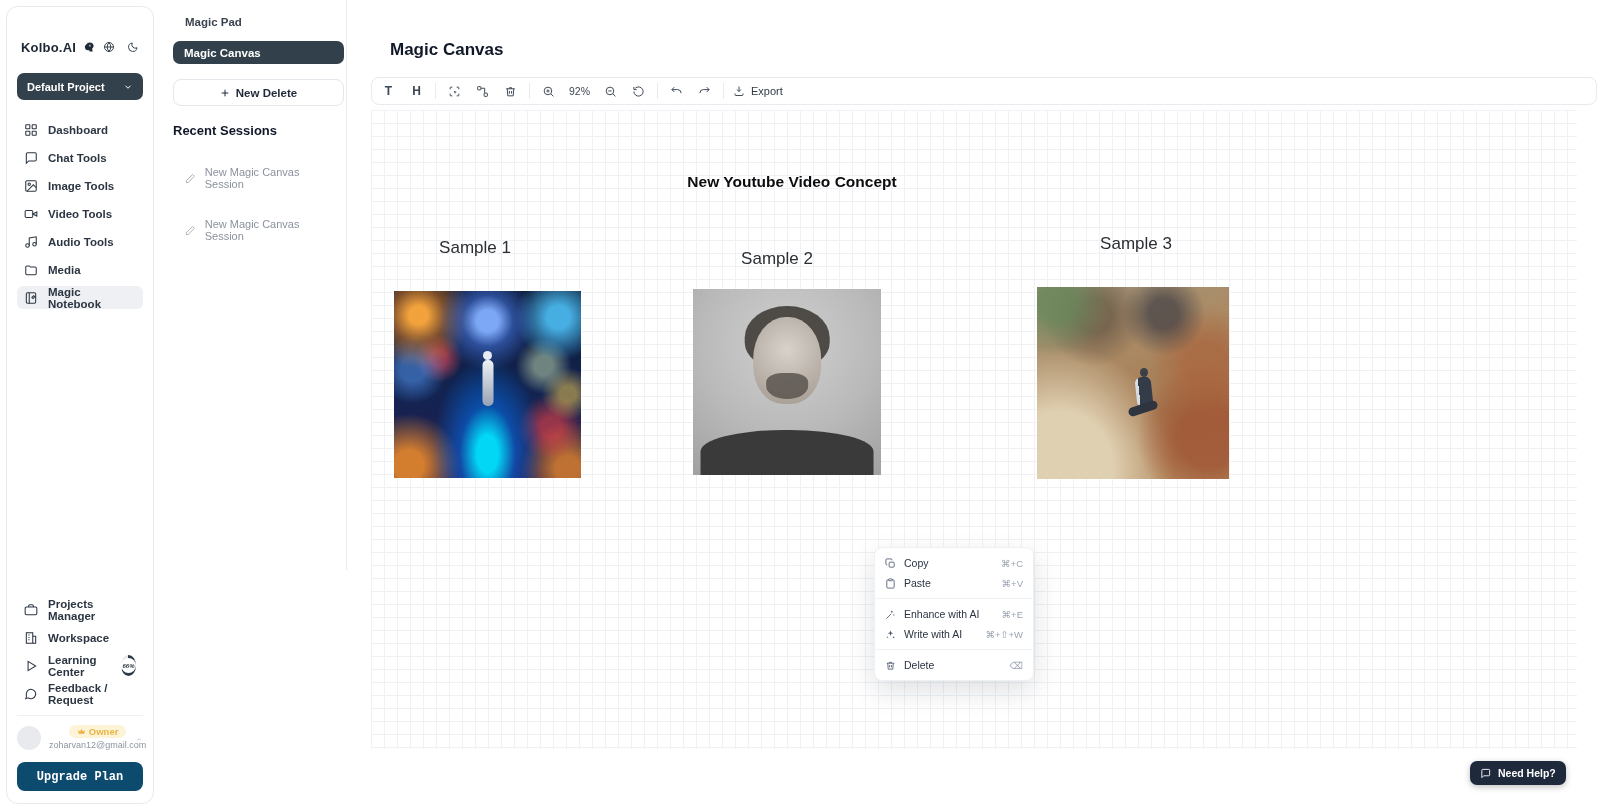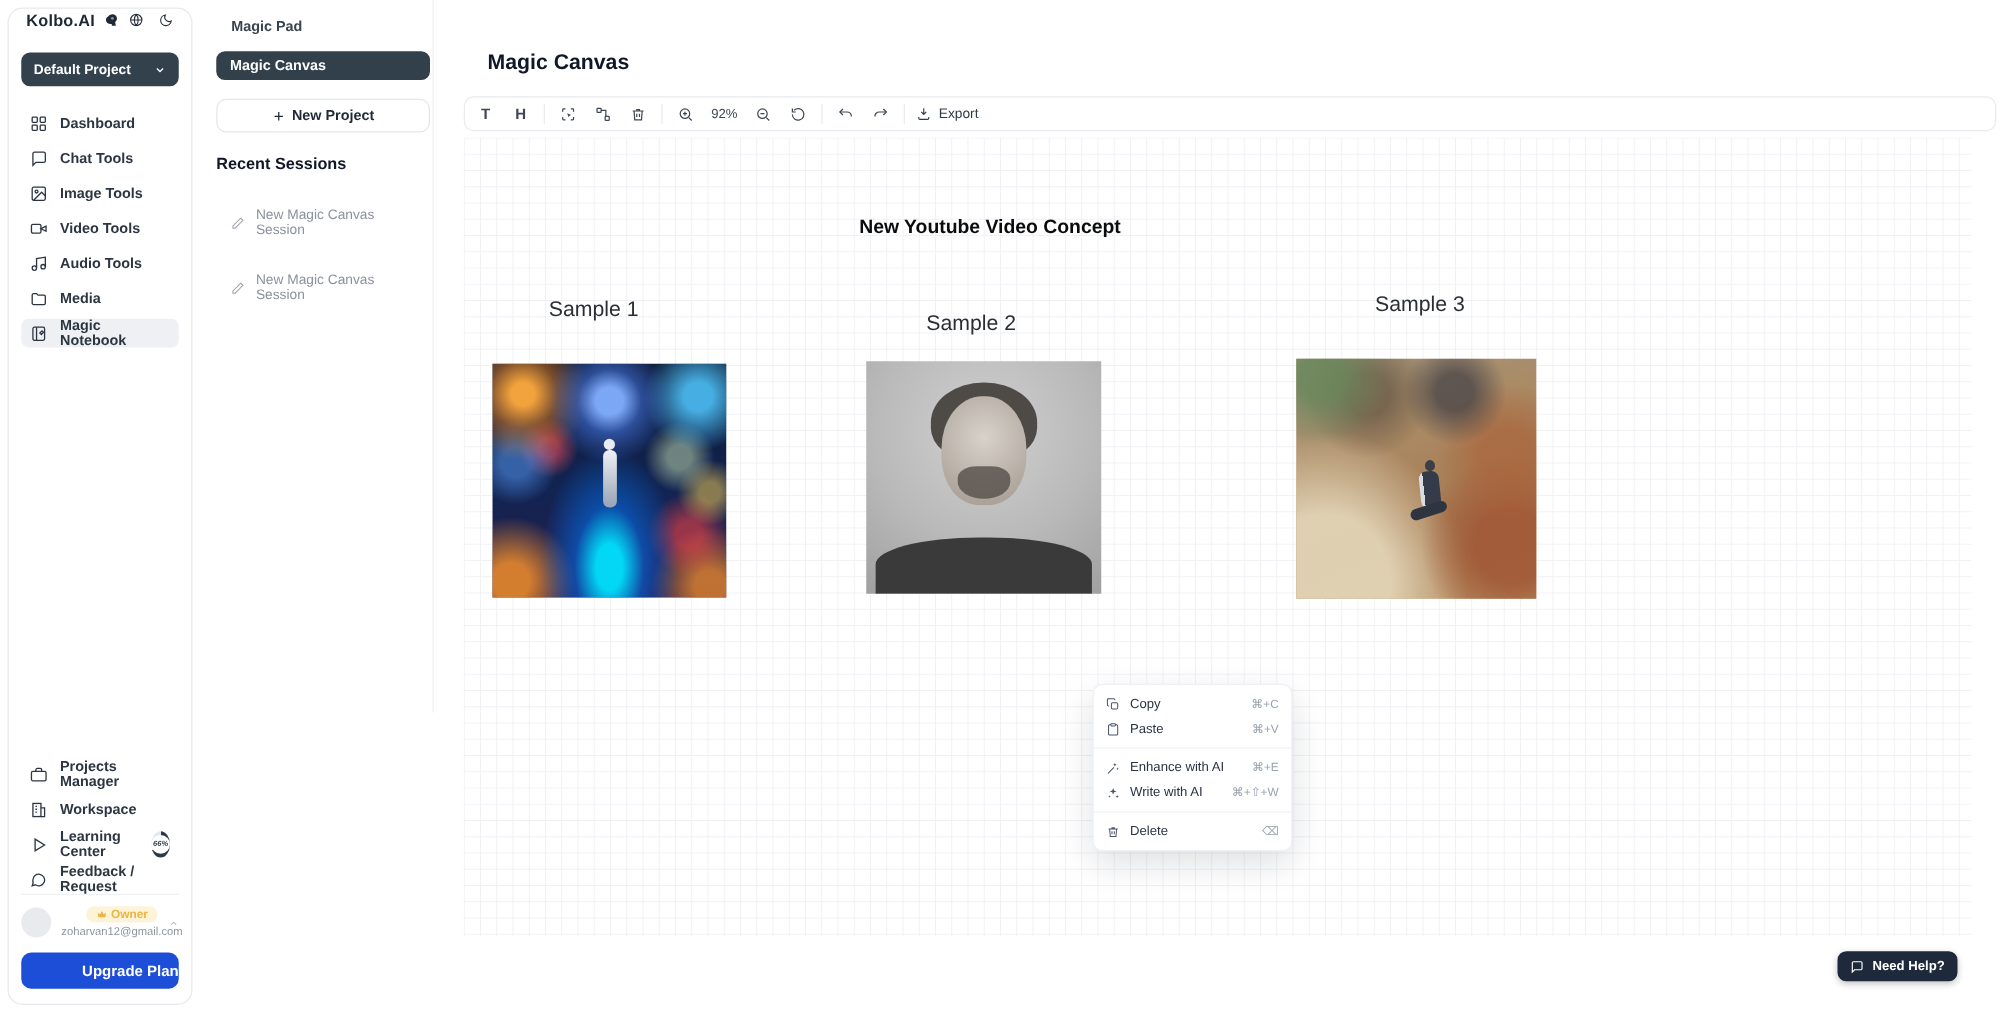--- a/index.html
+++ b/index.html
@@ -2,21 +2,21 @@
 <html><head>
 <meta charset="utf-8">
 <style>
   * { margin:0; padding:0; box-sizing:border-box; }
   html,body { width:1600px; height:812px; background:#fff; font-family:"Liberation Sans",sans-serif; }
   .page { position:relative; width:1600px; height:812px; overflow:hidden; background:#fff; }
 
   
   .sidebar { position:absolute; left:6px; top:6px; width:148px; height:798px;
     border:1px solid #e7e9ee; border-radius:12px; background:#fff;
-    display:flex; flex-direction:column; padding:1px 10px 12px; }
+    display:flex; flex-direction:column; padding:32px 10px 12px; }
   .logo-row { display:flex; align-items:center; gap:8px; padding:0 4px; }
   .logo-text { font-size:13px; font-weight:bold; color:#1c2733; letter-spacing:.2px; }
   .logo-mark { width:16px; height:16px; }
   .top-icons { margin-left:auto; display:flex; gap:12px; align-items:center; color:#26313d; }
   .top-icons svg { width:12px; height:12px; }
   .project-btn { margin-top:18px; height:27px; background:#32414b; color:#fff; border:none;
     border-radius:7px; font-size:11px; font-weight:bold; display:flex; align-items:center;
     justify-content:space-between; padding:0 10px; cursor:pointer; font-family:inherit; }
   .project-btn svg { width:10px; height:10px; }
   .nav { margin-top:18px; display:flex; flex-direction:column; gap:5px; }
@@ -24,32 +24,32 @@
     border-radius:6px; font-size:11.5px; color:#2c3642; font-weight:bold; cursor:pointer; }
   .nav-item.selected { background:#eef0f3; }
   .nav-item .icon { width:14px; height:14px; color:#2c3642; flex:0 0 14px; display:flex; }
   .nav-item .icon svg { width:14px; height:14px; }
   .sidebar-spacer { flex:1; }
   .ring { width:21px; height:21px; border-radius:50%;
     background:conic-gradient(#2b3a4a 0 66%, #e7e9ee 66% 100%);
     display:grid; place-items:center; margin-left:4px; }
   .ring-in { width:15px; height:15px; border-radius:50%; background:#fff; display:grid;
     place-items:center; font-size:6px; color:#37414d; font-weight:bold; }
-  .user-row { border-top:1px solid #f0f1f4; padding-top:9px;
+  .user-row { margin-top:10px; border-top:1px solid #f0f1f4; padding-top:9px;
     display:flex; align-items:center; gap:8px; position:relative; }
   .avatar { width:24px; height:24px; border-radius:50%; background:#e9eaee; flex:0 0 24px; }
   .user-col { display:flex; flex-direction:column; align-items:center; gap:2px; flex:1; }
   .owner-pill { display:inline-flex; align-items:center; gap:3px; background:#fdf3d7;
     border-radius:999px; padding:1px 8px; font-size:9.5px; font-weight:bold; color:#eab544; }
   .owner-pill svg { width:9px; height:9px; }
   .user-email { font-size:9px; color:#8d95a0; }
   .user-caret { position:absolute; right:0; top:14px; color:#b6bcc6; }
   .user-caret svg { width:8px; height:8px; }
-  .upgrade-btn { margin-top:12px; height:29px; background:#1d4ed8; color:#fff; border:none;
-    border-radius:8px; font-size:12px; font-weight:bold; cursor:pointer; font-family:Liberation Sans, sans-serif;text-align:right; }
+  .upgrade-btn { margin-top:12px; height:29px; background:#0c4a6e; color:#fff; border:none;
+    border-radius:8px; font-size:12px; font-weight:bold; cursor:pointer; font-family:Liberation Mono, monospace; }
 
   
   .sessions-panel { position:absolute; left:156px; top:0; width:191px; height:570px;
     border-right:1px solid #ecedf1; background:#fff; padding:16px 8px 0 17px; }
   .magic-pad { font-size:11.5px; color:#3a4350; font-weight:bold; padding-left:12px; cursor:pointer; }
   .magic-canvas-pill { margin-top:13px; width:171px; height:23px; background:#31404a; color:#fff;
     border-radius:7px; display:flex; align-items:center; padding:0 11px; font-size:11.5px;
     font-weight:bold; cursor:pointer; }
   .new-session-btn { margin-top:15px; width:171px; height:27px; background:#fff;
     border:1px solid #e4e6eb; border-radius:8px; display:flex; align-items:center;
@@ -310,21 +310,21 @@
     <button class="upgrade-btn">Upgrade Plan</button>
   </aside>
 
   <div class="sessions-panel">
     <div class="magic-pad">Magic Pad</div>
     <div class="magic-canvas-pill">Magic Canvas</div>
     <button class="new-session-btn">
       <svg viewBox="0 0 24 24" fill="none" stroke="#1f2937" stroke-width="2.4">
           <path d="M12 4v16M4 12h16"></path>
         </svg>
-      <span>New Project</span>
+      <span>New Delete</span>
     </button>
     <div class="recent-heading">Recent Sessions</div>
     <div class="session-item">
       <svg viewBox="0 0 24 24" fill="none" stroke="currentColor" stroke-width="1.8">
           <path d="M17 3l4 4L7 21H3v-4z"></path>
         </svg>
       <span>New Magic Canvas Session</span>
     </div>
     <div class="session-item">
       <svg viewBox="0 0 24 24" fill="none" stroke="currentColor" stroke-width="1.8">

